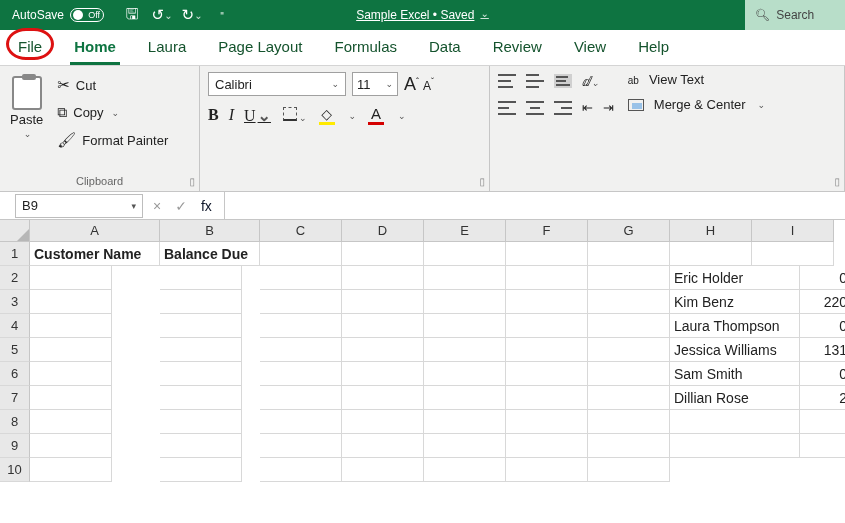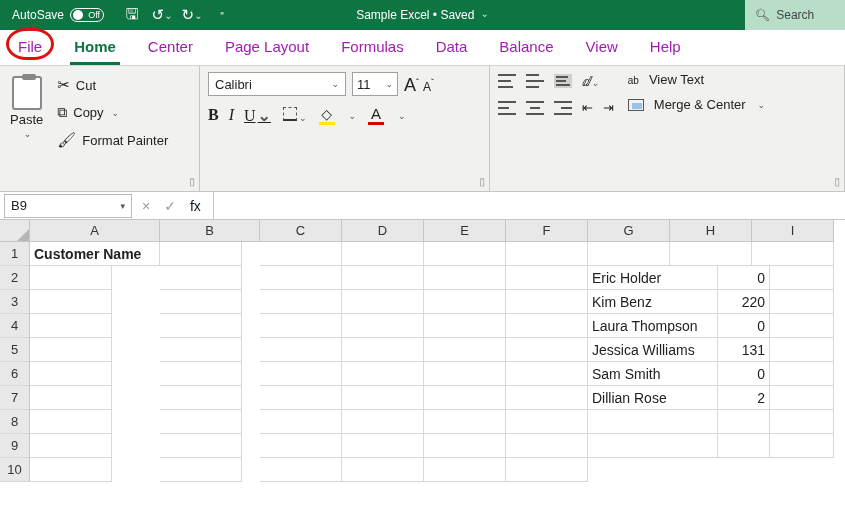--- a/index.html
+++ b/index.html
@@ -6,27 +6,27 @@
 body { width: 845px; height: 523px; overflow: hidden; background: #fff; font-size: 13px; color: #222; }
 
 
 .titlebar { height: 30px; background: #0e7441; display: flex; align-items: center; color: #fff; font-size: 12px; position: relative; }
 .titlebar .autosave { margin-left: 12px; display: flex; align-items: center; gap: 6px; }
 .titlebar .toggle { width: 34px; height: 14px; border: 1px solid #fff; border-radius: 8px; display: flex; align-items: center; position: relative; }
 .titlebar .toggle .knob { width: 10px; height: 10px; border-radius: 50%; background: #fff; margin-left: 2px; }
 .titlebar .toggle .lbl { font-size: 9px; position: absolute; right: 3px; }
 .titlebar .qat { display: flex; align-items: center; gap: 14px; margin-left: 20px; }
 .titlebar .qat .ic { width: 16px; height: 16px; display: flex; align-items: center; justify-content: center; font-size: 15px; }
-.titlebar .title-center { position: absolute; left: 50%; transform: translateX(-50%); display: flex; align-items: flex-start; gap: 6px; }
+.titlebar .title-center { position: absolute; left: 50%; transform: translateX(-50%); display: flex; align-items: flex-start; gap: 6px; text-decoration: underline; }
 .titlebar .searchbox { position: absolute; right: 0; height: 30px; width: 100px; background: #b8dec9; display: flex; align-items: center; gap: 6px; padding-left: 10px; color: #444; }
 .titlebar .chev { font-size: 10px; opacity: .8; }
 
 
 .tabs { height: 36px; background: #fff; border-bottom: 1px solid #d4d4d4; display: flex; align-items: flex-end; padding-left: 14px; gap: 24px; position: relative; }
-.tab { padding: 6px 4px 10px 4px; font-size: 15px; color: #a21caf; cursor: pointer; position: relative; }
+.tab { padding: 6px 4px 10px 4px; font-size: 15px; color: #14532d; cursor: pointer; position: relative; }
 .tab.active { color: #0e7441; font-weight: 600; }
 .tab.active::after { content: ""; position: absolute; left: 0; right: 0; bottom: 0; height: 3px; background: #0e7441; }
 .file-circle { position: absolute; top: -2px; left: 6px; width: 48px; height: 32px; border: 3px solid #d11; border-radius: 50% / 60%; pointer-events: none; }
 
 
 .ribbon { height: 126px; background: #f1f1f0; border-bottom: 1px solid #c6c6c6; display: flex; }
 .group { border-right: 1px solid #c6c6c6; height: 100%; display: flex; flex-direction: column; position: relative; }
 .group-body { flex: 1; padding: 6px 8px 2px 8px; display: flex; align-items: flex-start; }
 .group-label { text-align: center; font-size: 11px; color: #666; padding-bottom: 4px; position: relative; }
 .group .launcher { position: absolute; right: 4px; bottom: 4px; font-size: 10px; color: #888; }
@@ -34,21 +34,21 @@
 
 .clip-paste { display: flex; flex-direction: column; align-items: center; gap: 2px; padding: 4px 6px 0 2px; }
 .clip-paste .bigicon { width: 30px; height: 34px; border: 2px solid #888; border-radius: 3px; position: relative; background: #fff; }
 .clip-paste .bigicon::before { content: ""; position: absolute; left: 8px; top: -4px; width: 14px; height: 6px; background: #888; border-radius: 2px; }
 .clip-paste .lbl { font-size: 13px; text-align: center; }
 .clip-list { display: flex; flex-direction: column; gap: 10px; padding: 4px 6px 0 8px; font-size: 13px; }
 .clip-list .item { display: flex; align-items: center; gap: 6px; }
 .icon-cut { font-size: 15px; }
 .icon-copy { font-size: 14px; }
 .icon-brush { font-size: 15px; }
-.font-row1 { display: flex; align-items: flex-end; gap: 6px; margin-bottom: 10px; }
+.font-row1 { display: flex; align-items: center; gap: 6px; margin-bottom: 10px; }
 .font-name { width: 138px; height: 24px; border: 1px solid #a0a0a0; background: #fff; display: flex; align-items: center; justify-content: space-between; padding: 0 6px; font-size: 13px; }
 .font-size { width: 46px; height: 24px; border: 1px solid #a0a0a0; background: #fff; display: flex; align-items: center; justify-content: space-between; padding: 0 4px; font-size: 13px; }
 .grow-shrink { display: flex; align-items: baseline; gap: 4px; font-family: "Times New Roman", serif; }
 .Abig { font-size: 18px; } .Asmall { font-size: 12px; }
 .sup { font-size: 9px; position: relative; top: -6px; }
 .font-row2 { display: flex; align-items: center; gap: 12px; font-size: 14px; }
 .biu { display: flex; gap: 10px; }
 .biu span:nth-child(1) { font-weight: bold; font-family: "Times New Roman"; font-size: 16px; }
 .biu span:nth-child(2) { font-style: italic; font-family: "Times New Roman"; font-size: 16px; }
 .biu span:nth-child(3) { text-decoration: underline; font-family: "Times New Roman"; font-size: 16px; }
@@ -63,21 +63,21 @@
 .align-row { display: flex; align-items: center; gap: 10px; margin-bottom: 10px; }
 .align-ic { width: 18px; height: 14px; display: inline-flex; flex-direction: column; justify-content: space-between; }
 .align-ic span { height: 2px; background: #555; }
 .merge-ic { width: 16px; height: 12px; border: 1px solid #555; display: inline-block; position: relative; }
 .merge-ic::after { content: ""; position: absolute; left: 3px; top: 3px; width: 10px; height: 6px; background: #99c2e8; }
 .wrap-text-ic::before { content: "ab"; font-size: 10px; }
 .align-group .col2 { margin-left: 14px; }
 
 
 .fbar { height: 28px; border-bottom: 1px solid #c6c6c6; display: flex; align-items: center; background: #fff; }
-.namebox { width: 128px; height: 24px; margin-left: 4px; border: 1px solid #bdbdbd; background: #fff; display: flex; align-items: center; justify-content: space-between; padding: 0 6px; font-size: 13px; }
+.namebox { width: 128px; height: 24px; margin-left: 15px; border: 1px solid #bdbdbd; background: #fff; display: flex; align-items: center; justify-content: space-between; padding: 0 6px; font-size: 13px; }
 .fbar .fx-area { display: flex; align-items: center; gap: 14px; margin-left: 10px; color: #999; font-size: 14px; }
 .fbar .fx-area .fx { color: #0f172a; }
 .fbar .finput { flex: 1; border-left: 1px solid #c6c6c6; margin-left: 12px; height: 100%; }
 .corner { width: 30px; height: 22px; background: #e8e8e8; border-right: 1px solid #c6c6c6; border-bottom: 1px solid #c6c6c6; display: flex; align-items: flex-end; justify-content: flex-end; }
 .corner svg { opacity: .5; }
 .colheads { display: flex; }
 .colhead { height: 22px; border-right: 1px solid #c6c6c6; border-bottom: 1px solid #c6c6c6; background: #e8e8e8; display: flex; align-items: center; justify-content: center; font-size: 13px; color: #333; }
 .rowhead { width: 30px; border-right: 1px solid #c6c6c6; border-bottom: 1px solid #d8d8d8; background: #e8e8e8; display: flex; align-items: center; justify-content: center; font-size: 13px; color: #333; }
 .grid-wrap { display: flex; flex-direction: column; }
 .toprow { display: flex; }
@@ -117,25 +117,25 @@
   <div class="searchbox">
     <span>🔍︎</span>
     <span>Search</span>
   </div>
 </div>
 
 <div class="tabs">
   <div class="file-circle"></div>
   <div class="tab">File</div>
   <div class="tab active">Home</div>
-  <div class="tab">Center</div>
+  <div class="tab">Laura</div>
   <div class="tab">Page Layout</div>
   <div class="tab">Formulas</div>
   <div class="tab">Data</div>
-  <div class="tab">Balance</div>
+  <div class="tab">Review</div>
   <div class="tab">View</div>
   <div class="tab">Help</div>
 </div>
 
 <div class="ribbon">
 
   <div class="group" style="width:200px">
     <div class="group-body">
       <div class="clip-paste">
         <div class="bigicon"></div>
@@ -151,20 +151,21 @@
           <span class="icon-copy">⧉</span>
           <span>Copy</span>
           <span class="caret-sm">⌄</span>
         </div>
         <div class="item">
           <span class="icon-brush">🖌</span>
           <span>Format Painter</span>
         </div>
       </div>
     </div>
+    <div class="group-label">Clipboard</div>
     <span class="launcher">▯</span>
   </div>
 
   <div class="group" style="width:290px">
     <div class="group-body" style="flex-direction:column">
       <div class="font-row1">
         <div class="font-name">
           <span>Calibri</span>
           <span class="caret-sm">⌄</span>
         </div>
@@ -296,20 +297,21 @@
         <div class="rowhead" style="height: 24px;">4</div>
         <div class="rowhead" style="height: 24px;">5</div>
         <div class="rowhead" style="height: 24px;">6</div>
         <div class="rowhead" style="height: 24px;">7</div>
         <div class="rowhead" style="height: 24px;">8</div>
         <div class="rowhead" style="height: 24px;">9</div>
         <div class="rowhead" style="height: 24px;">10</div>
       </div>
     <div class="cells" id="cells" style="grid-template-columns: 130px 100px 82px 82px 82px 82px 82px 82px 82px;">
         <div class="cell cA hdr">Customer Name</div>
+        <div class="cell cB hdr">Balance Due</div>
         <div class="cell cC"></div>
         <div class="cell cD"></div>
         <div class="cell cE"></div>
         <div class="cell cF"></div>
         <div class="cell cG"></div>
         <div class="cell cH"></div>
         <div class="cell cI"></div>
         <div class="cell cC"></div>
         <div class="cell cD"></div>
         <div class="cell cE"></div>

